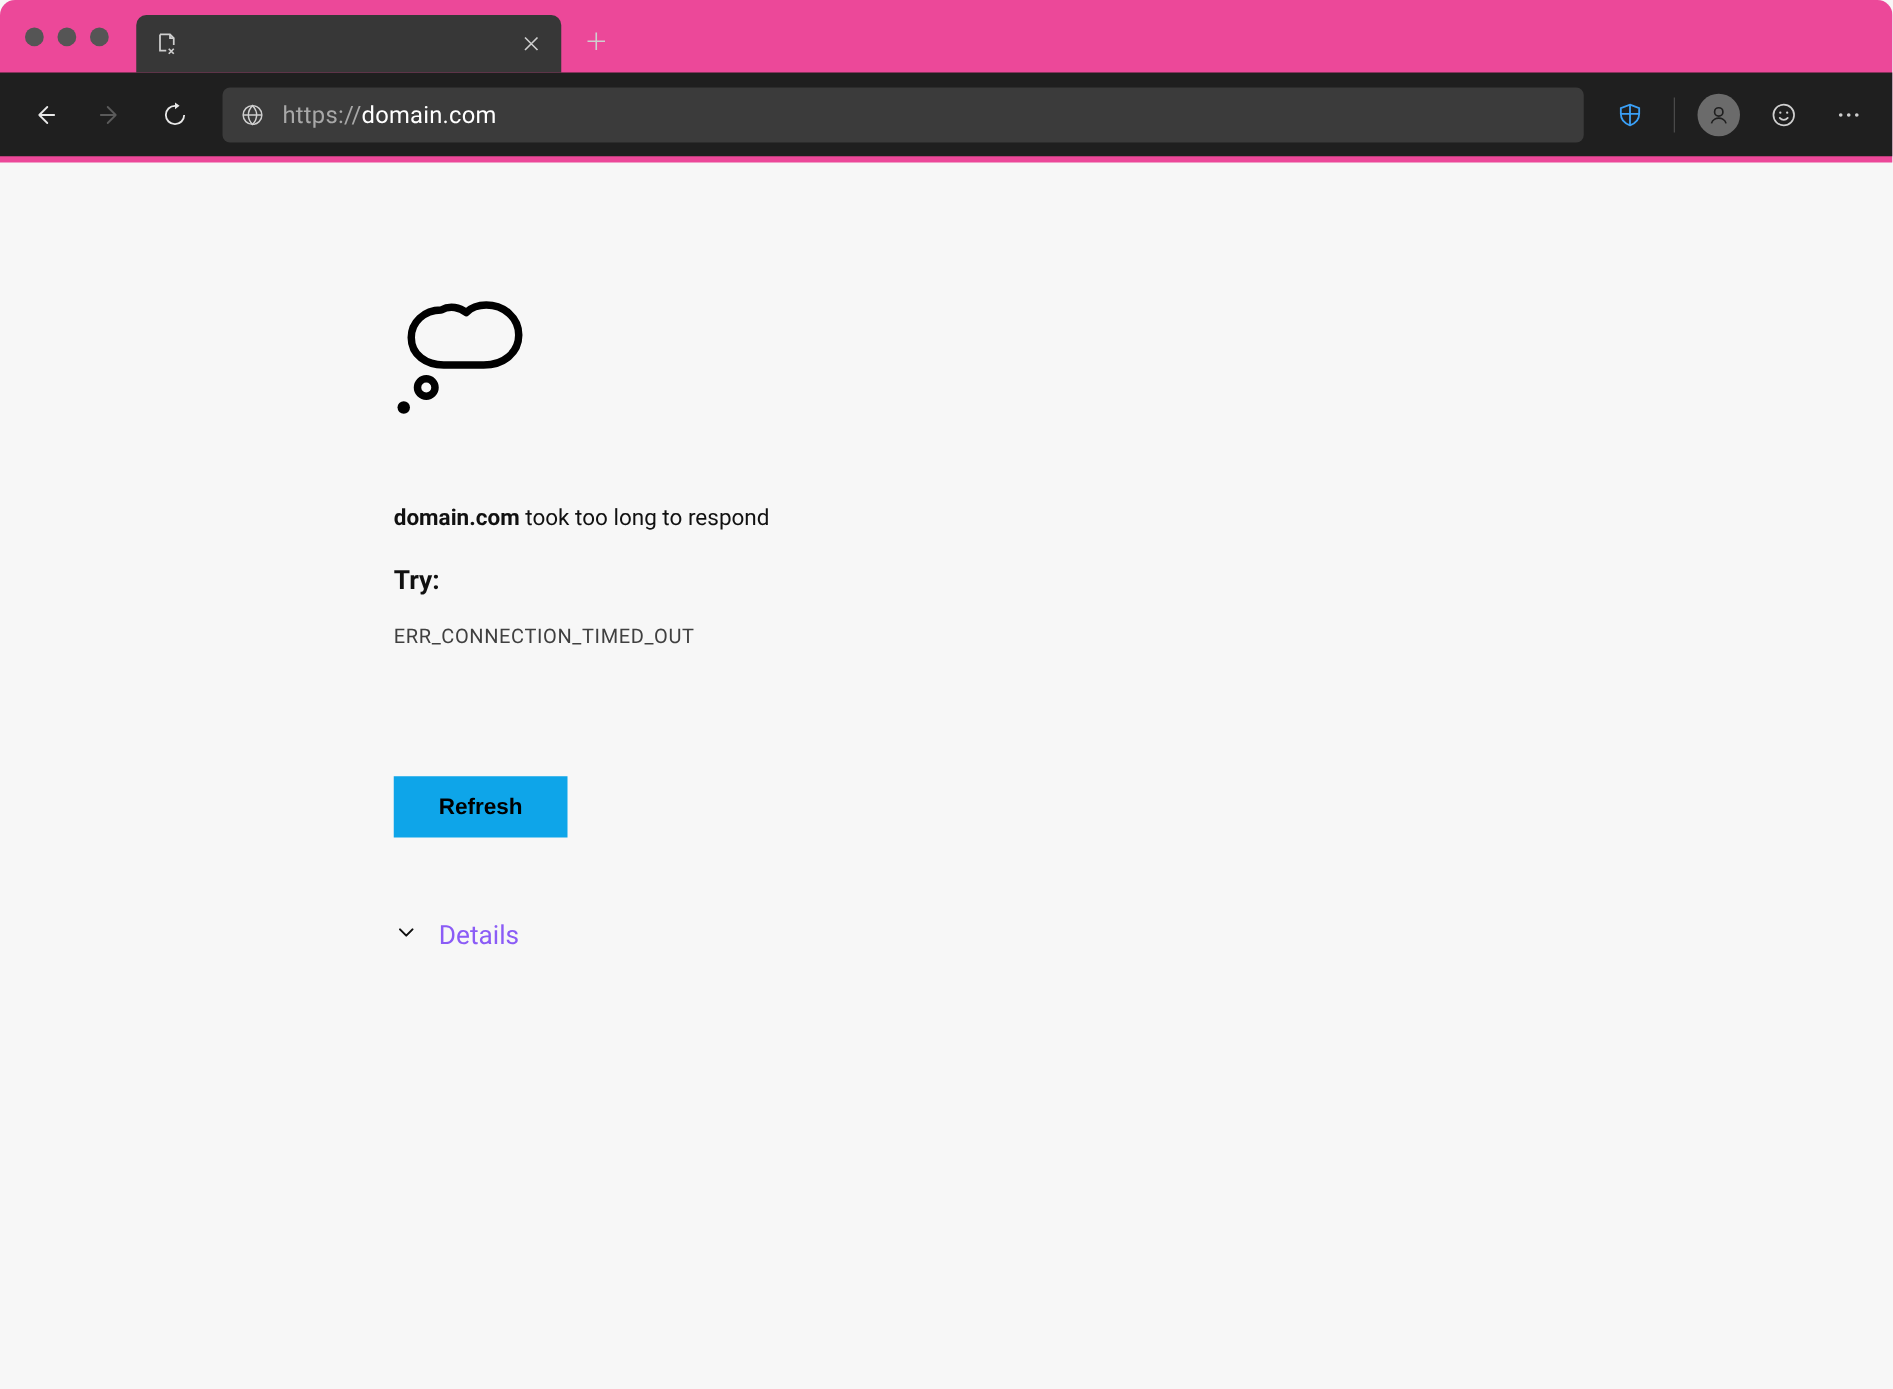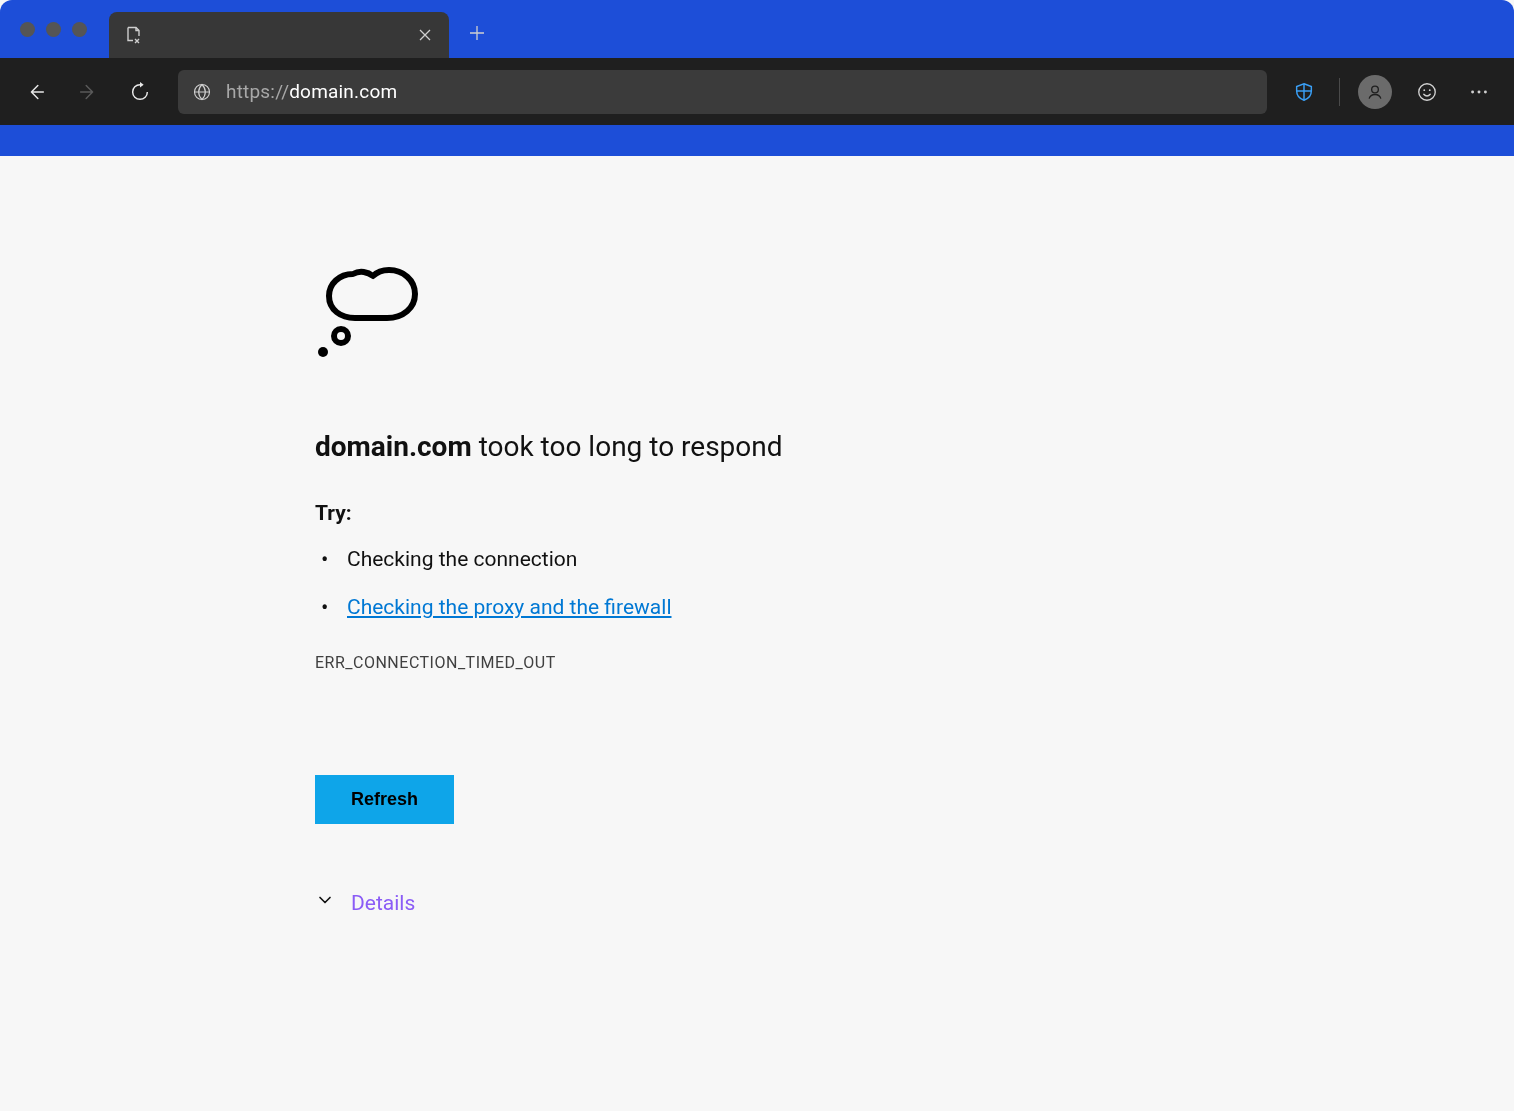--- a/index.html
+++ b/index.html
@@ -10,22 +10,22 @@
     body {
       font-family: -apple-system, BlinkMacSystemFont, "Segoe UI", Roboto, Helvetica, Arial, sans-serif;
       background: #f7f7f7;
       width: 1514px;
       height: 1111px;
       overflow: hidden;
       border-radius: 12px;
     }
     
     .browser-chrome {
-      background: #1d4ed8;
-      height: 156px;
+      background: #ec4899;
+      height: 130px;
       display: flex;
       flex-direction: column;
     }
     .tab-bar {
       display: flex;
       align-items: center;
       height: 58px;
       padding-left: 12px;
     }
     .traffic-lights {
@@ -166,23 +166,23 @@
       margin-bottom: 60px;
     }
     h1 {
       font-size: 39px;
       font-weight: 700;
       color: #111;
       margin-bottom: 44px;
       letter-spacing: -0.5px;
     }
     .subtitle {
-      font-size: 28px;
-      color: #111;
-      margin-bottom: 38px;
+      font-size: 18px;
+      color: #111;
+      margin-bottom: 28px;
     }
     .subtitle b {
       font-weight: 700;
     }
     .try-label {
       font-size: 21px;
       font-weight: 700;
       color: #111;
       margin-bottom: 22px;
     }
@@ -342,24 +342,20 @@
       <circle cx="26" cy="80" r="7" stroke="#000" stroke-width="6" fill="none"></circle>
       <circle cx="8" cy="96" r="5" fill="#000"></circle>
     </svg>
   </div>
 
 
   <p class="subtitle"><b>domain.com</b><span> took too long to respond</span></p>
 
   <p class="try-label">Try:</p>
 
-  <ul>
-    <li><span>Checking the connection</span></li>
-    <li><a href="#">Checking the proxy and the firewall</a></li>
-  </ul>
 
   <div class="error-code">ERR_CONNECTION_TIMED_OUT</div>
 
   <button class="refresh-btn">Refresh</button>
 
   <div class="details-toggle">
     <span class="chevron">
       <svg width="20" height="20" viewBox="0 0 24 24">
           <path d="M6 9l6 6 6-6" stroke="#111" stroke-width="2" fill="none" stroke-linecap="round" stroke-linejoin="round"></path>
         </svg>

